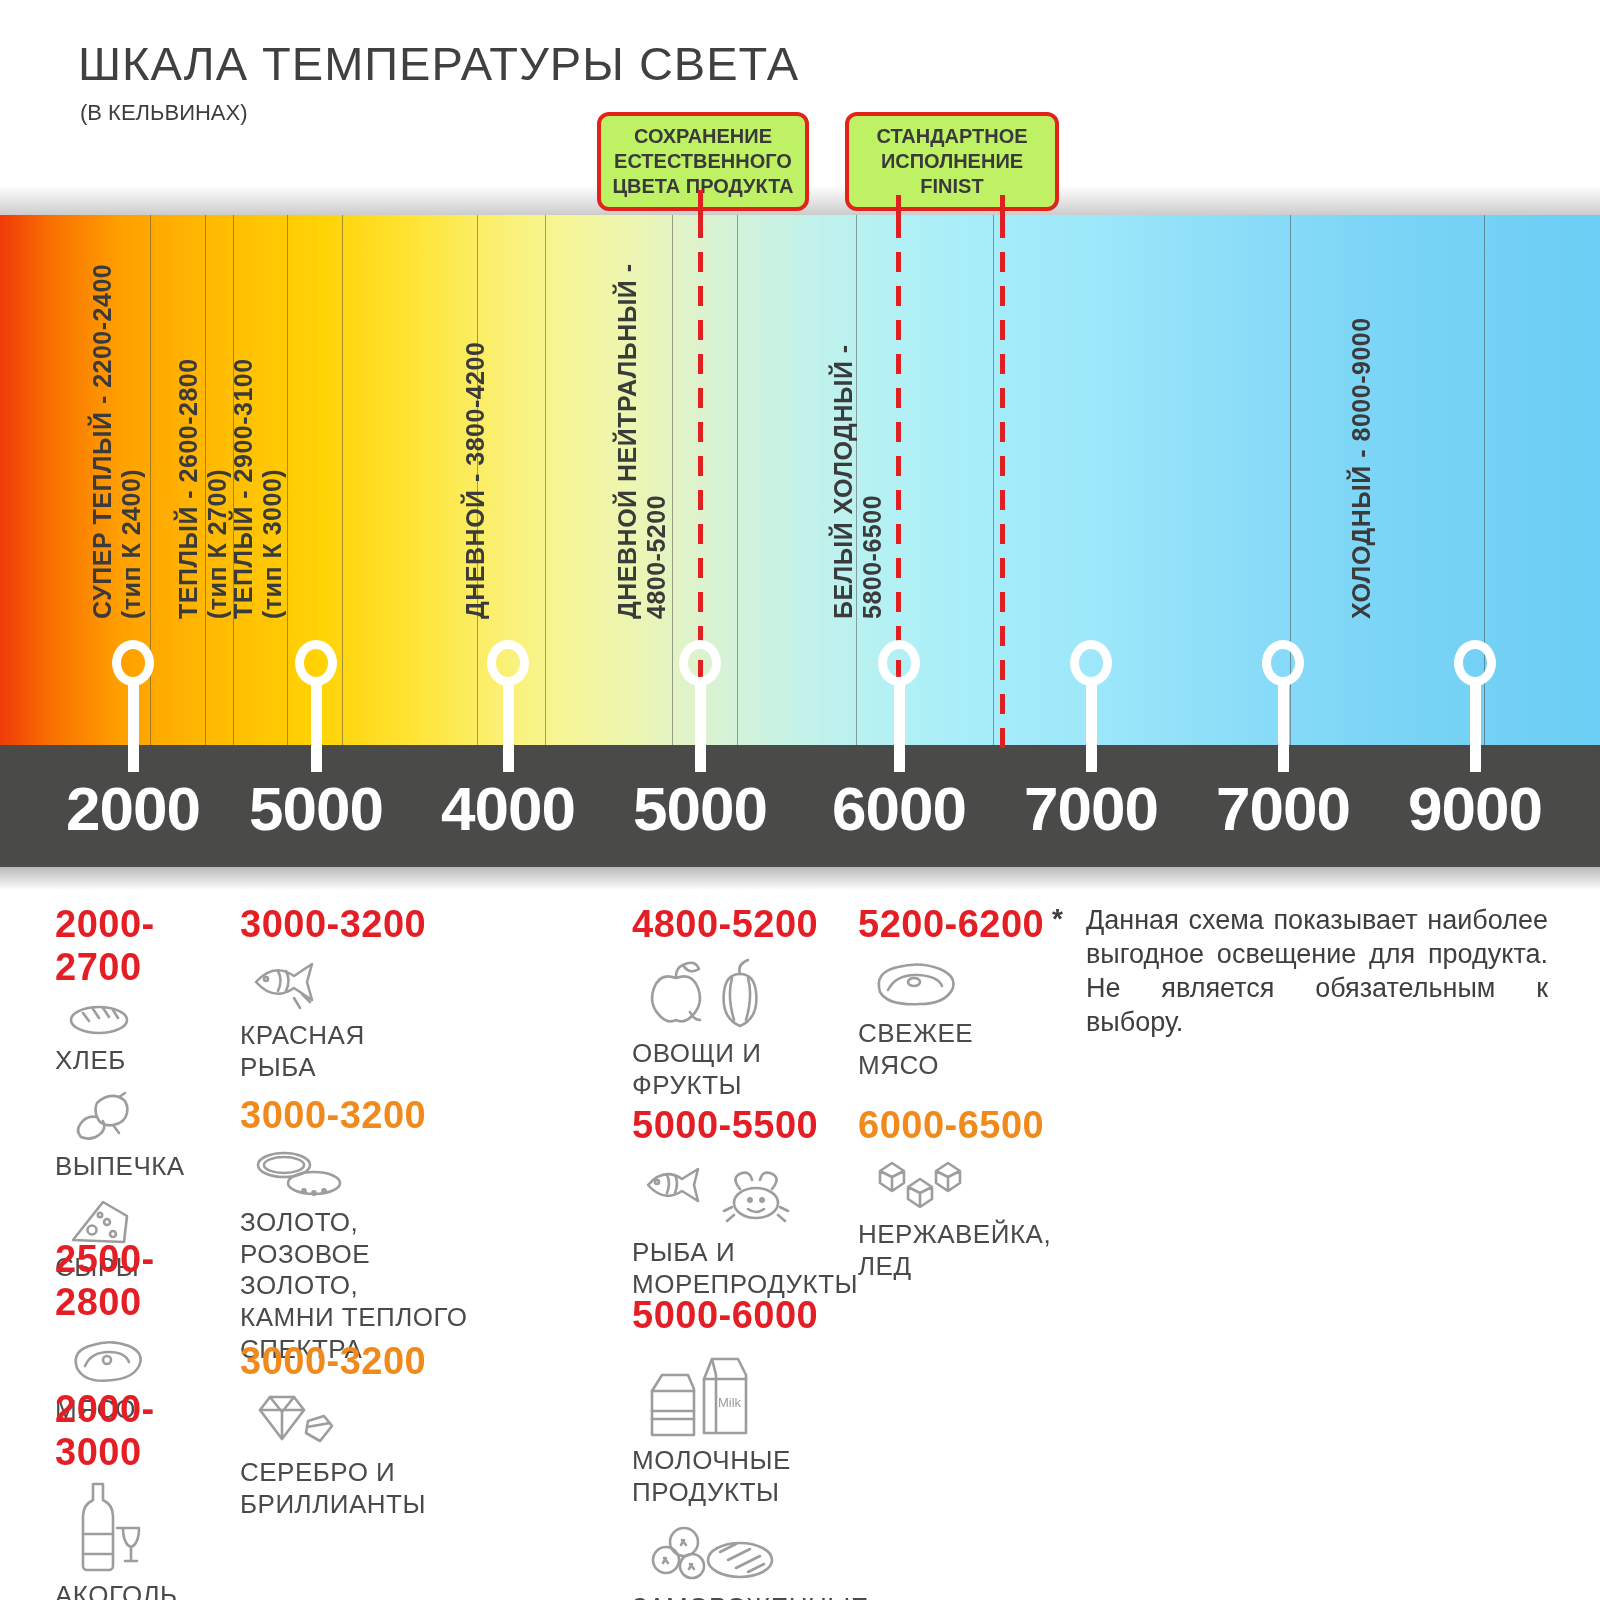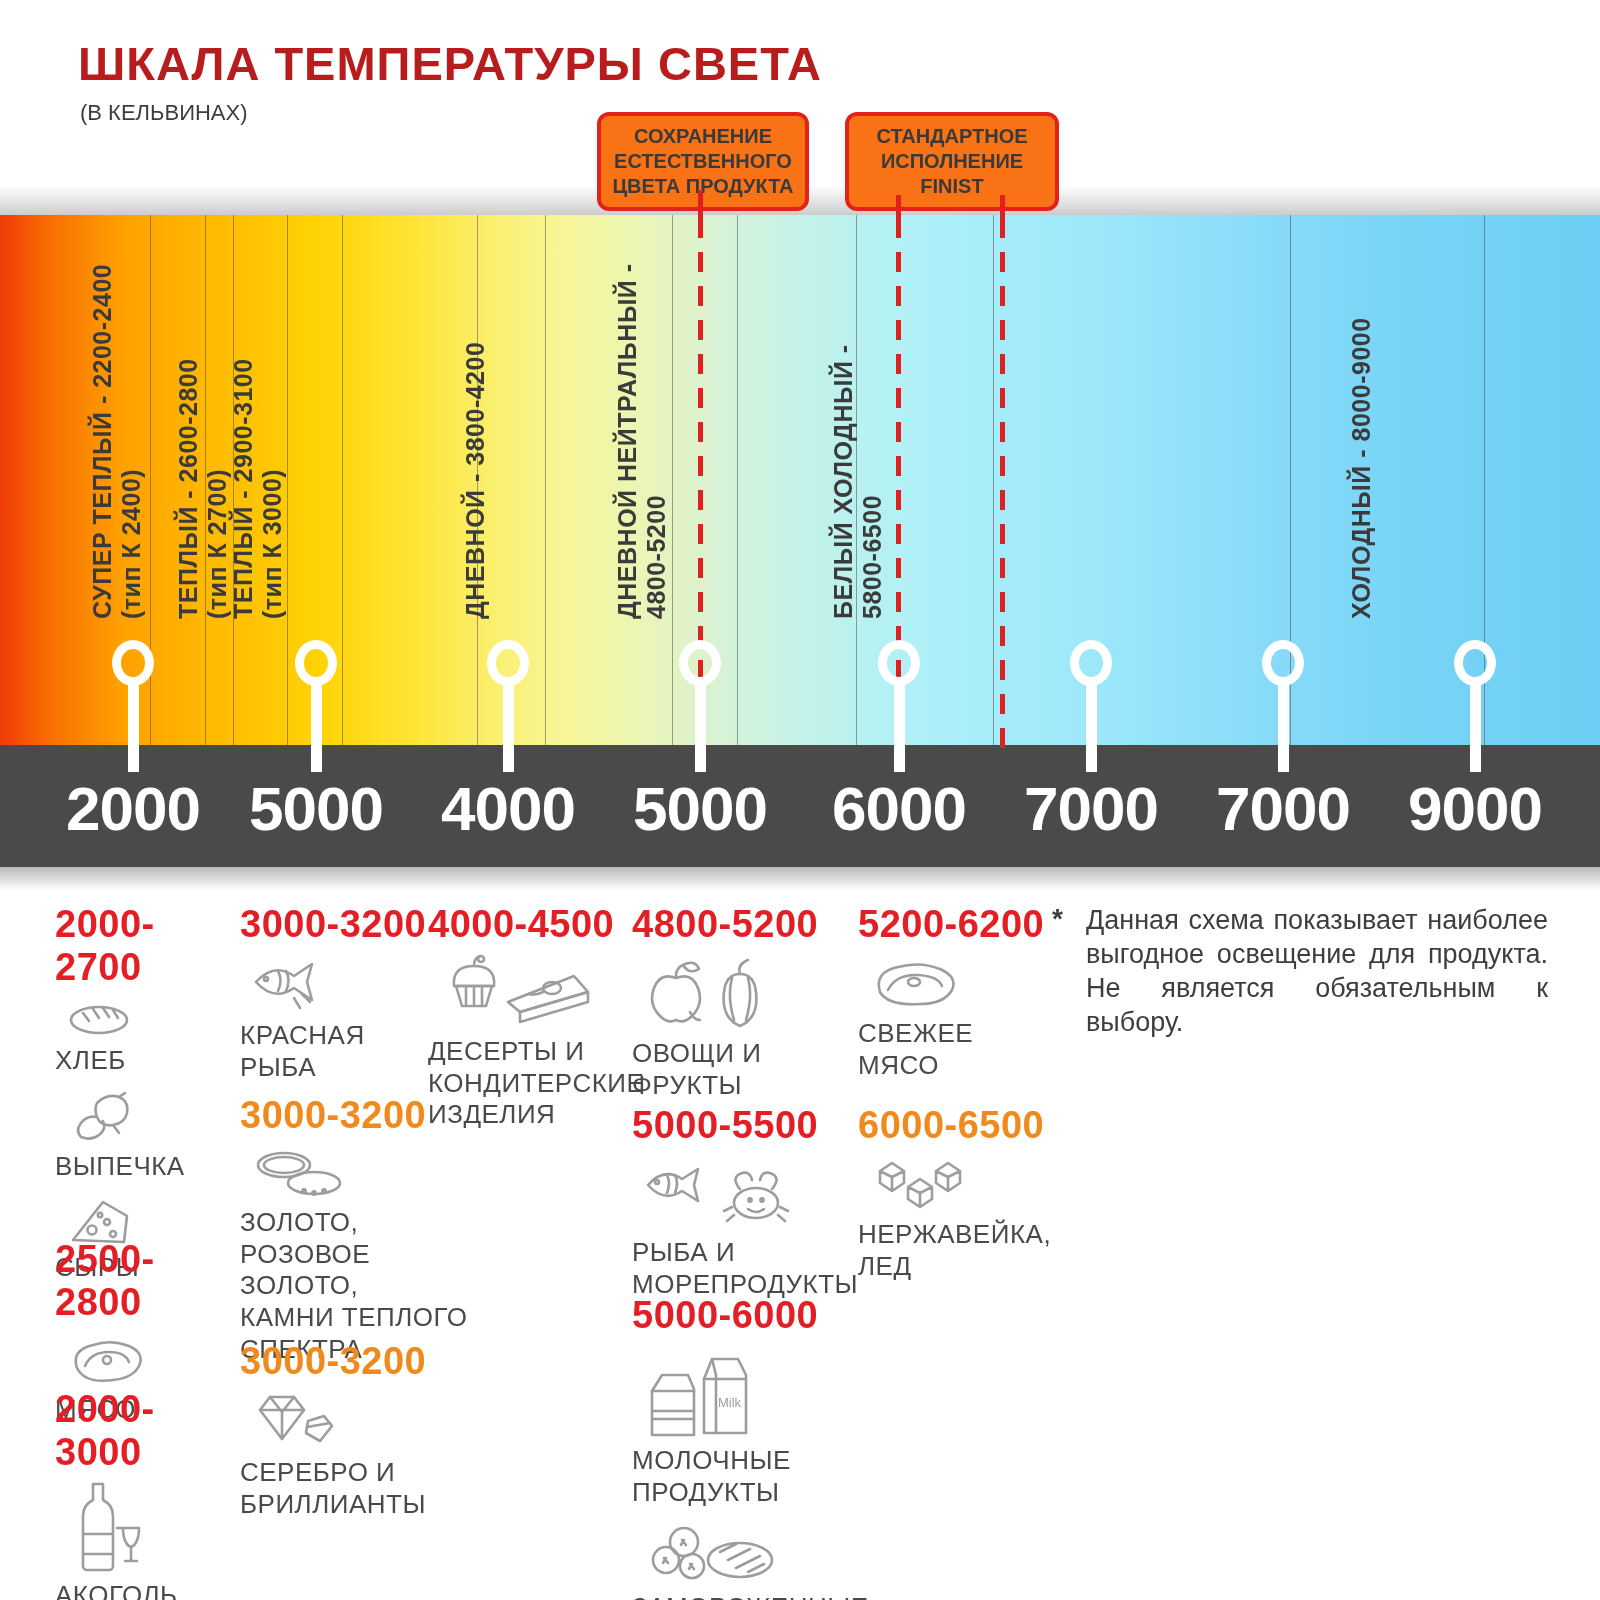--- a/index.html
+++ b/index.html
@@ -1,24 +1,24 @@
 <!DOCTYPE html>
 <html><head>
 <meta charset="utf-8">
 <style>
   html,body{margin:0;padding:0;background:#fff;}
   .page{position:relative;width:1600px;height:1600px;background:#ffffff;overflow:hidden;
         font-family:"Liberation Sans","DejaVu Sans",sans-serif;}
 
   
-  .title{position:absolute;left:78px;top:36px;font-size:47px;font-weight:bold;color:#b91c1c;letter-spacing:1px;}
+  .title{position:absolute;left:78px;top:36px;font-size:47px;font-weight:normal;color:#404040;letter-spacing:1px;}
   .subtitle{position:absolute;left:80px;top:100px;font-size:22px;color:#3d3d3d;}
 
   
-  .callout{position:absolute;top:112px;box-sizing:border-box;background:#f97316;border:4px solid #e2231a;
+  .callout{position:absolute;top:112px;box-sizing:border-box;background:#bef264;border:4px solid #e2231a;
            border-radius:12px;display:flex;align-items:center;justify-content:center;text-align:center;
            font-size:20px;font-weight:bold;color:#3a3a3a;line-height:1.25;padding:8px 10px;z-index:7;}
   .callout.natural{left:597px;width:212px;min-height:82px;}
   .callout.finist{left:845px;width:214px;min-height:86px;}
 
   
   .leg{position:absolute;width:5px;background:#e02020;z-index:7;}
   .leg.l1{left:698px;top:190px;height:28px;}
   .leg.l2{left:896px;top:195px;height:23px;}
   .leg.l3{left:1000px;top:195px;height:23px;}
@@ -236,38 +236,20 @@
           <path d="M18,6 H42 L52,19 L30,48 L8,19 Z"></path>
           <path d="M8,19 H52 M18,6 L30,21 L42,6 M30,21 V48"></path>
           <path d="M56,30 L72,25 L80,35 L68,50 L54,42 Z"></path>
           <path d="M55,36 L78,32"></path>
         </svg>
     </div>
     <div class="plabel">СЕРЕБРО И
 БРИЛЛИАНТЫ</div>
   </div>
 
-  <div class="pgroup" style="left:428px;top:903px;width:215px;">
-    <div class="range red">4000-4500</div>
-    <div class="picon">
-      <svg width="160" height="76" viewBox="0 0 160 76">
-          <path d="M14,32 Q12,12 34,12 Q56,12 54,32 Z"></path>
-          <path d="M16,32 H52 L46,52 H22 Z M26,34 v16 M34,34 v16 M42,34 v16"></path>
-          <path d="M34,12 q0,-8 6,-10"></path>
-          <circle cx="41" cy="5" r="3"></circle>
-          <path d="M68,48 L134,22 L148,38 L80,58 Z"></path>
-          <path d="M80,58 L148,38 V48 L80,68 Z"></path>
-          <ellipse cx="112" cy="34" rx="9" ry="6"></ellipse>
-          <path d="M103,38 q-8,4 -14,2"></path>
-        </svg>
-    </div>
-    <div class="plabel">ДЕСЕРТЫ И
-КОНДИТЕРСКИЕ
-ИЗДЕЛИЯ</div>
-  </div>
 
   <div class="pgroup" style="left:632px;top:903px;width:260px;">
     <div class="range red">4800-5200</div>
     <div class="picon">
       <svg width="140" height="78" viewBox="0 0 140 78">
           <path d="M32,24 q-16,-6 -22,10 q-6,16 6,28 q8,8 16,4 q8,4 16,-4 q12,-12 6,-28 q-6,-16 -22,-10 Z"></path>
           <path d="M32,22 q0,-8 7,-11"></path>
           <path d="M39,11 q12,-6 16,4 q-10,6 -16,-4 Z"></path>
           <path d="M46,58 q4,8 10,8"></path>
           <path d="M96,20 q-14,0 -16,18 q-3,26 16,34 q19,-8 16,-34 q-2,-18 -16,-18 Z"></path>

